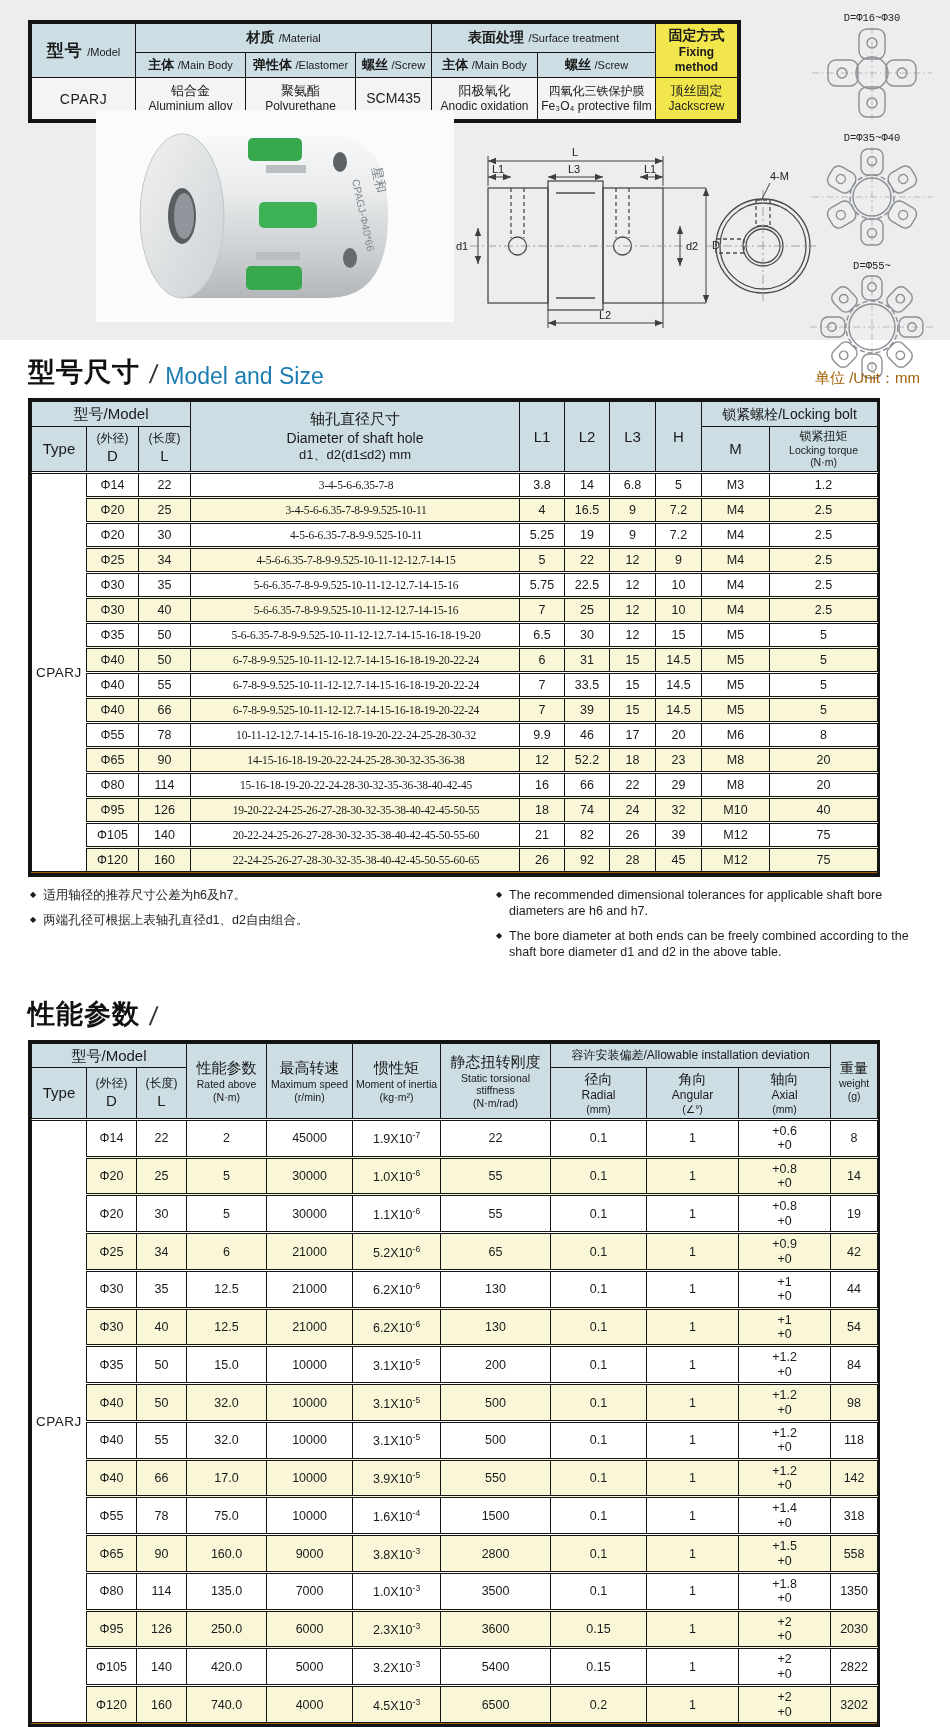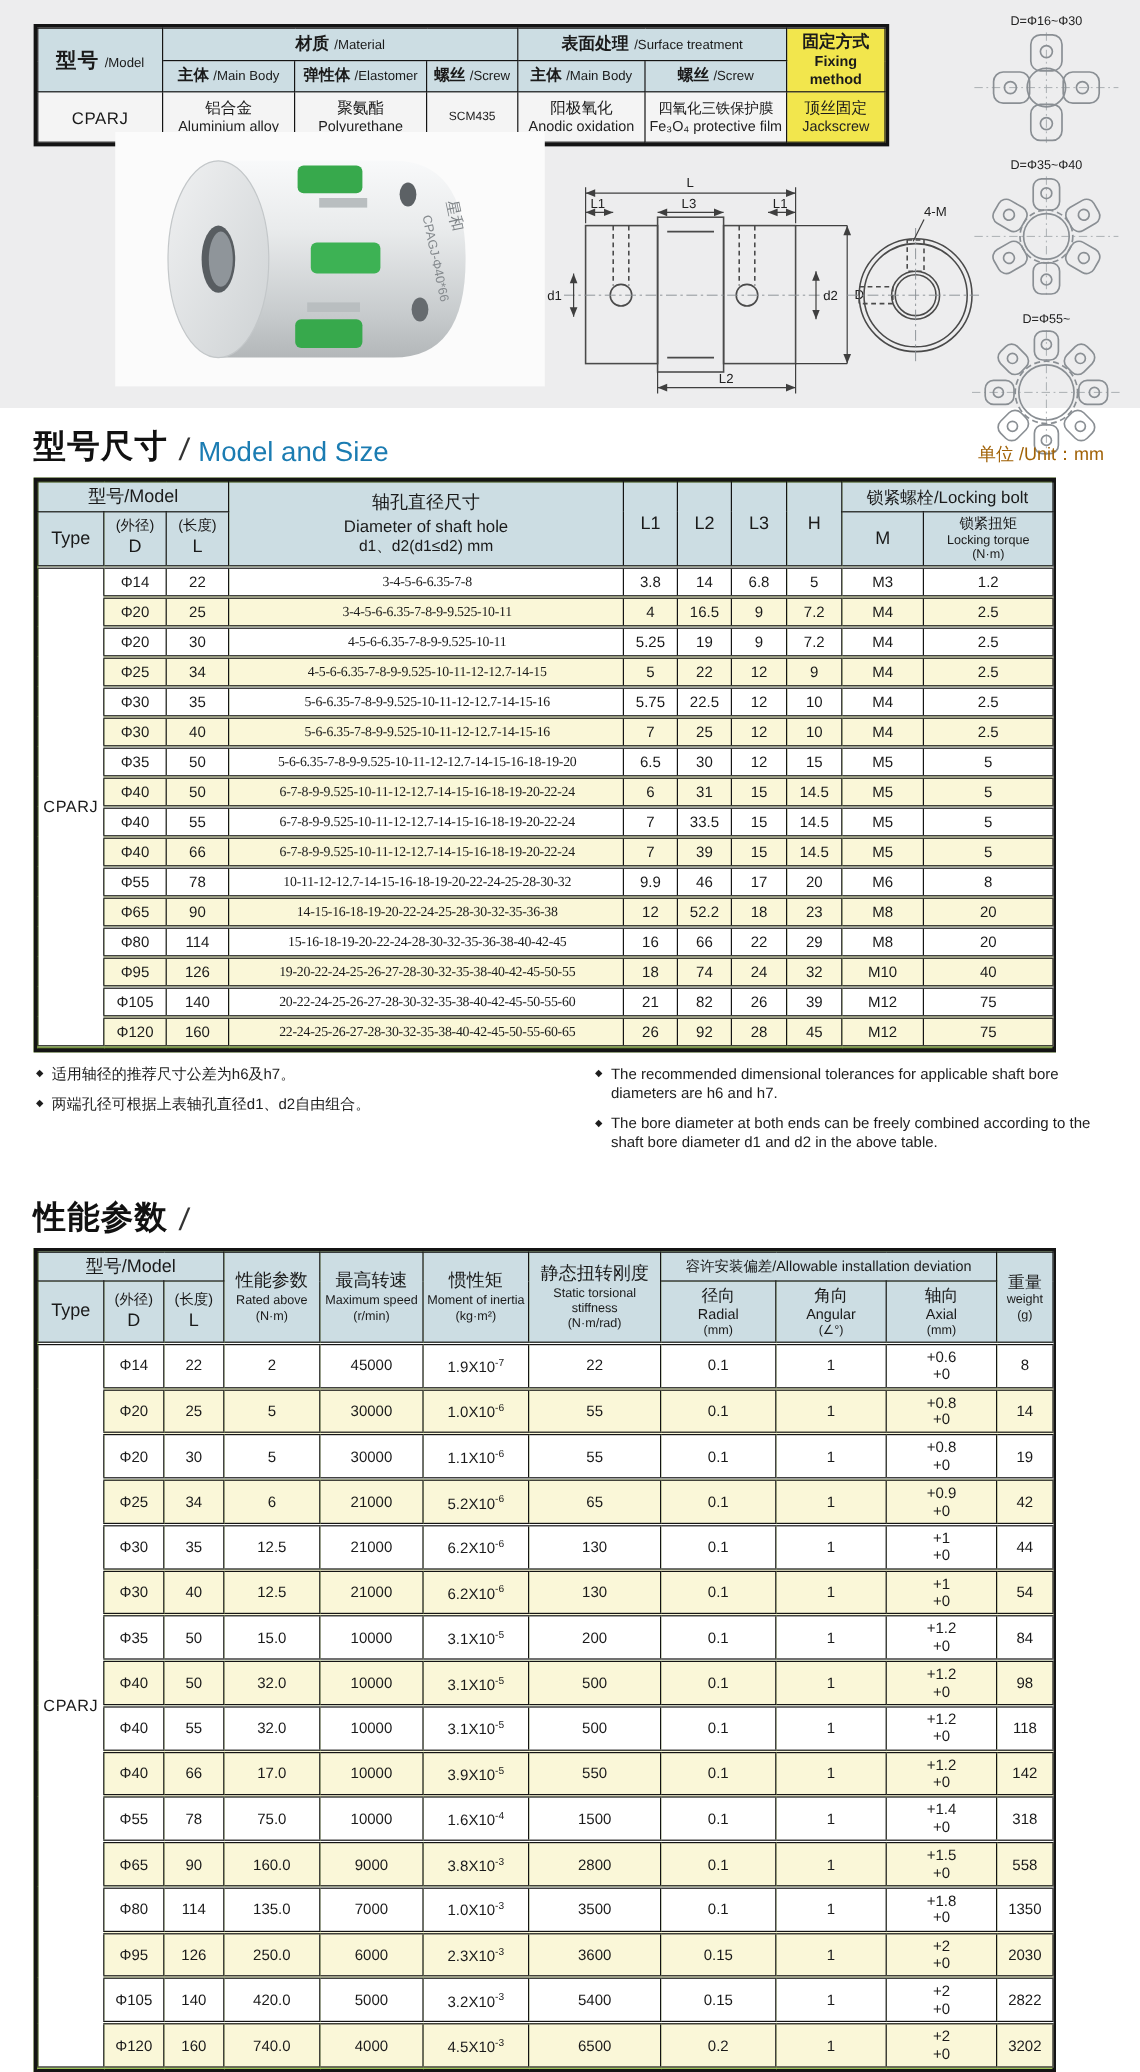--- a/index.html
+++ b/index.html
@@ -19,41 +19,41 @@
   .spec .en-sm { font-size:11px; font-weight:normal; }
   .spec .cell-cn { font-size:13px; display:block; line-height:1.25; }
   .spec .cell-en { font-size:12px; display:block; line-height:1.2; color:#222; }
   .fixing-col { background:#f2e64d !important; }
   .spec .modelname { font-size:14px; letter-spacing:.5px; }
 
   
   .photo-box { position:absolute; left:96px; top:110px; width:358px; height:212px; background:#fbfbfb; }
   
   .draw-box { position:absolute; left:448px; top:108px; width:368px; height:228px; }
-  .spiders { position:absolute; left:798px; top:12px; width:148px; display:flex; flex-direction:column; gap:6px; align-items:center; }
+  .spiders { position:absolute; left:798px; top:12px; width:148px; display:flex; flex-direction:column; gap:6px; align-items:center;font-family:Liberation Mono, monospace; }
   .spider-label { font-size:10.5px; color:#222; text-align:center; margin-bottom:1px; }
   .sp-outline { fill:none; stroke:#8a8f94; stroke-width:1.4; }
   .sp-axis { stroke:#a7acb0; stroke-width:.8; stroke-dasharray:7 3 1.5 3; fill:none; }
 
   svg text { font-family:"Liberation Sans","DejaVu Sans",sans-serif; }
   .dim-line { stroke:#3f3f3f; stroke-width:1; fill:none; }
   .part-line { stroke:#4a4a4a; stroke-width:1.3; fill:none; }
   .dash { stroke-dasharray:4 3; }
   .cline { stroke:#8c9296; stroke-width:.8; stroke-dasharray:9 3 2 3; }
   .dim-txt { font-size:11px; fill:#222; }
 
   
   .sec-head { display:flex; align-items:flex-end; margin:14px 30px 8px 28px; }
   .sec-cn { font-size:27px; font-weight:bold; color:#111; letter-spacing:1px; }
   .sec-slash { font-size:26px; color:#333; margin:0 8px 0 10px; transform:skewX(-8deg); }
   .sec-en { font-size:23px; color:#1b7cb2; }
   .unit { margin-left:auto; font-size:15px; color:#a16207; padding-bottom:2px; }
 
   
-  .twrap { margin:0 0 0 28px; width:852px; border:3px solid #141414; background:#bef264; }
+  .twrap { margin:0 0 0 28px; width:852px; border:3px solid #141414; background:#a16207; }
   .dtable { border-collapse:collapse; table-layout:fixed; width:100%; }
   .dtable th,.dtable td { border:1px solid #141414; text-align:center; vertical-align:middle; }
   .dtable thead th { background:#ccdde3; font-weight:normal; padding:2px 1px; }
   .dtable thead tr:last-child th { border-bottom:2px solid #141414; }
   .dtable tbody td { background:#fff; border-top:3px double #141414; border-bottom:3px double #141414; font-size:12.5px; padding:3px 2px; }
   .dtable tbody tr.alt td { background:#faf7d8; }
   .dtable tbody td.typecol { background:#fff; font-size:13.5px; letter-spacing:.5px; }
   .h-cn { display:block; font-size:14px; line-height:1.3; }
   .h-cn-sm { display:block; font-size:12px; line-height:1.25; }
   .h-en { display:block; font-size:12px; line-height:1.25; }
@@ -122,21 +122,21 @@
             <td class="modelname">CPARJ</td>
             <td>
                 <span class="cell-cn">铝合金</span>
                 <span class="cell-en">Aluminium alloy</span>
               </td>
             <td>
                 <span class="cell-cn">聚氨酯</span>
                 <span class="cell-en">Polyurethane</span>
               </td>
             <td>
-                <span class="cell-en" style="font-size:10px">SCM435</span>
+                <span class="cell-en" style="font-size:14px">SCM435</span>
               </td>
             <td>
                 <span class="cell-cn">阳极氧化</span>
                 <span class="cell-en">Anodic oxidation</span>
               </td>
             <td>
                 <span class="cell-cn" style="font-size:12px">四氧化三铁保护膜</span>
                 <span class="cell-en">Fe₃O₄ protective film</span>
               </td>
             <td class="fixing-col">

